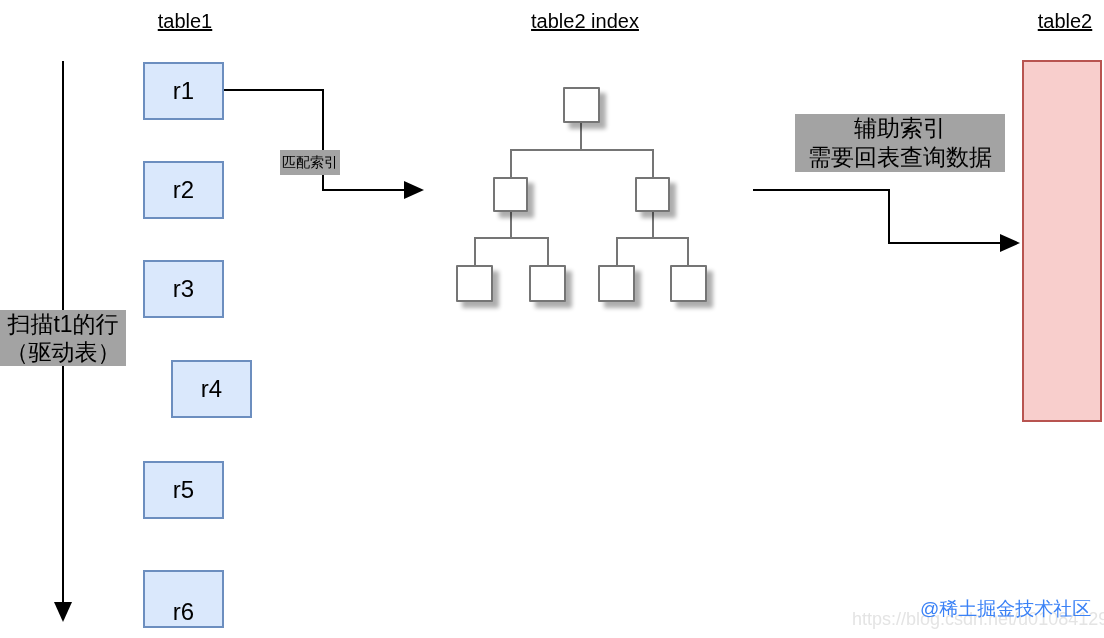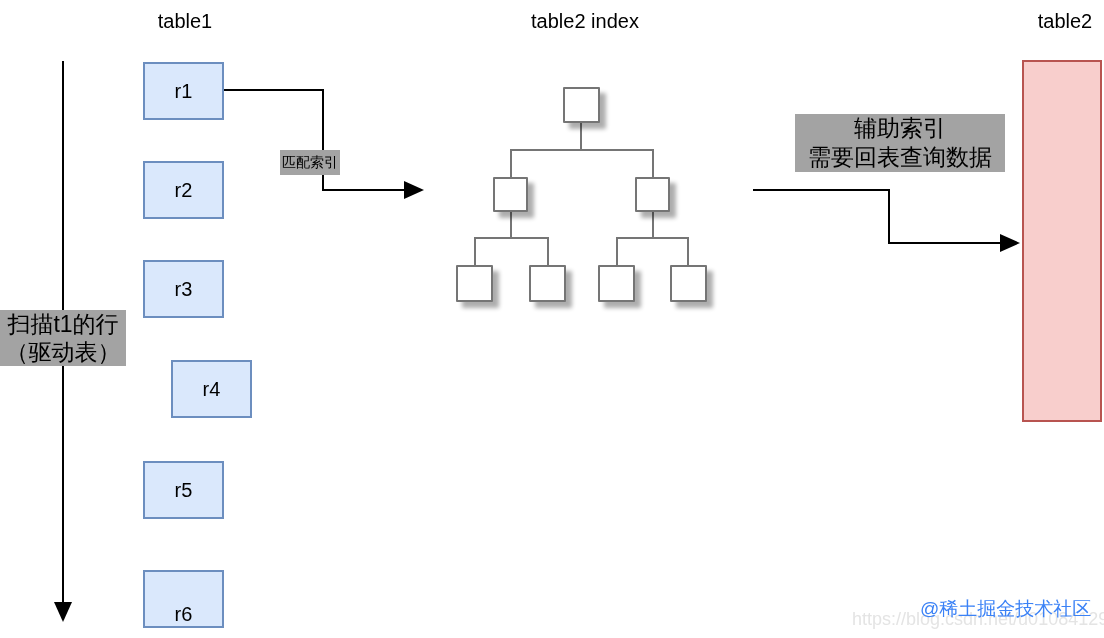--- a/index.html
+++ b/index.html
@@ -12,32 +12,33 @@
     background: #ffffff;
     overflow: hidden;
   }
   .title {
     position: absolute;
     top: 10px;
     font-size: 20px;
     color: #000000;
     text-align: center;
     white-space: nowrap;
+    text-decoration: underline;
   }
   .row-box {
     position: absolute;
     left: 143px;
     width: 81px;
     height: 58px;
     background: #dae8fc;
     border: 2px solid #6c8ebf;
     display: flex;
     align-items: center;
     justify-content: center;
-    font-size: 20px;
+    font-size: 24px;
     color: #000000;
   }
   .line-black { position: absolute; background: #000000; }
   .line-gray  { position: absolute; background: #757575; }
   .arrowhead-down {
     position: absolute;
     width: 0; height: 0;
     border-left: 9px solid transparent;
     border-right: 9px solid transparent;
     border-top: 20px solid #000000;

